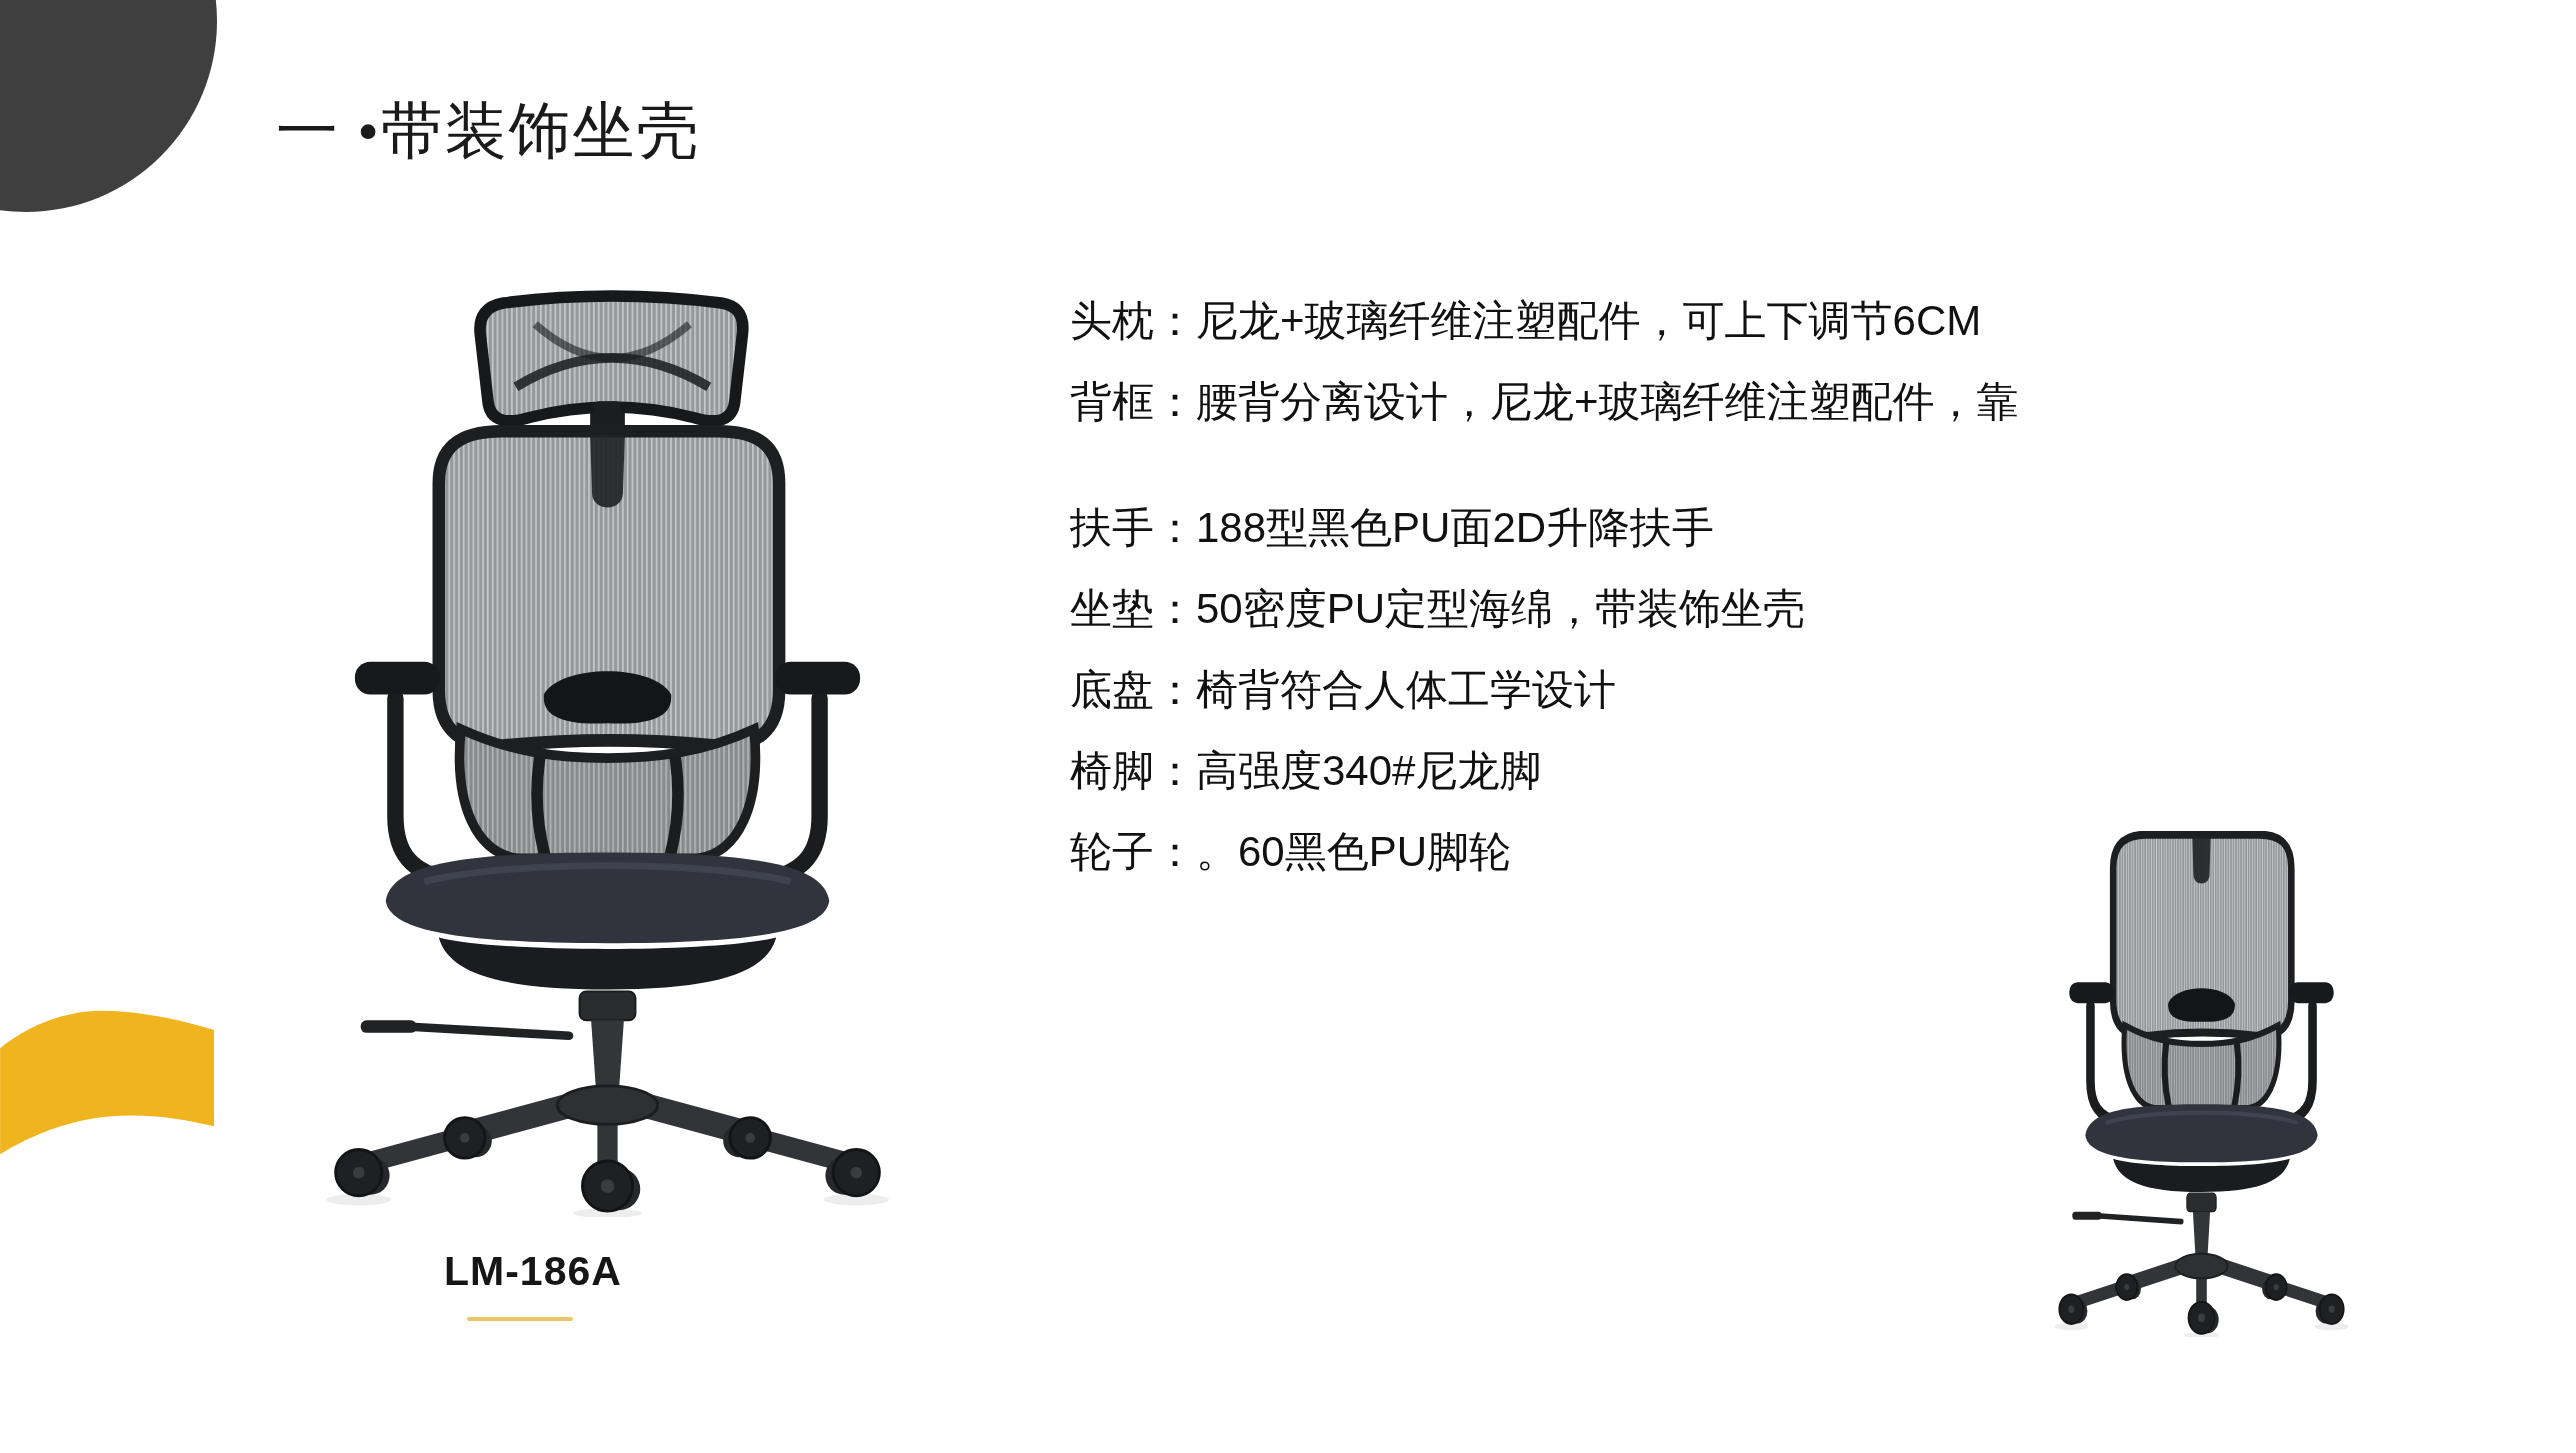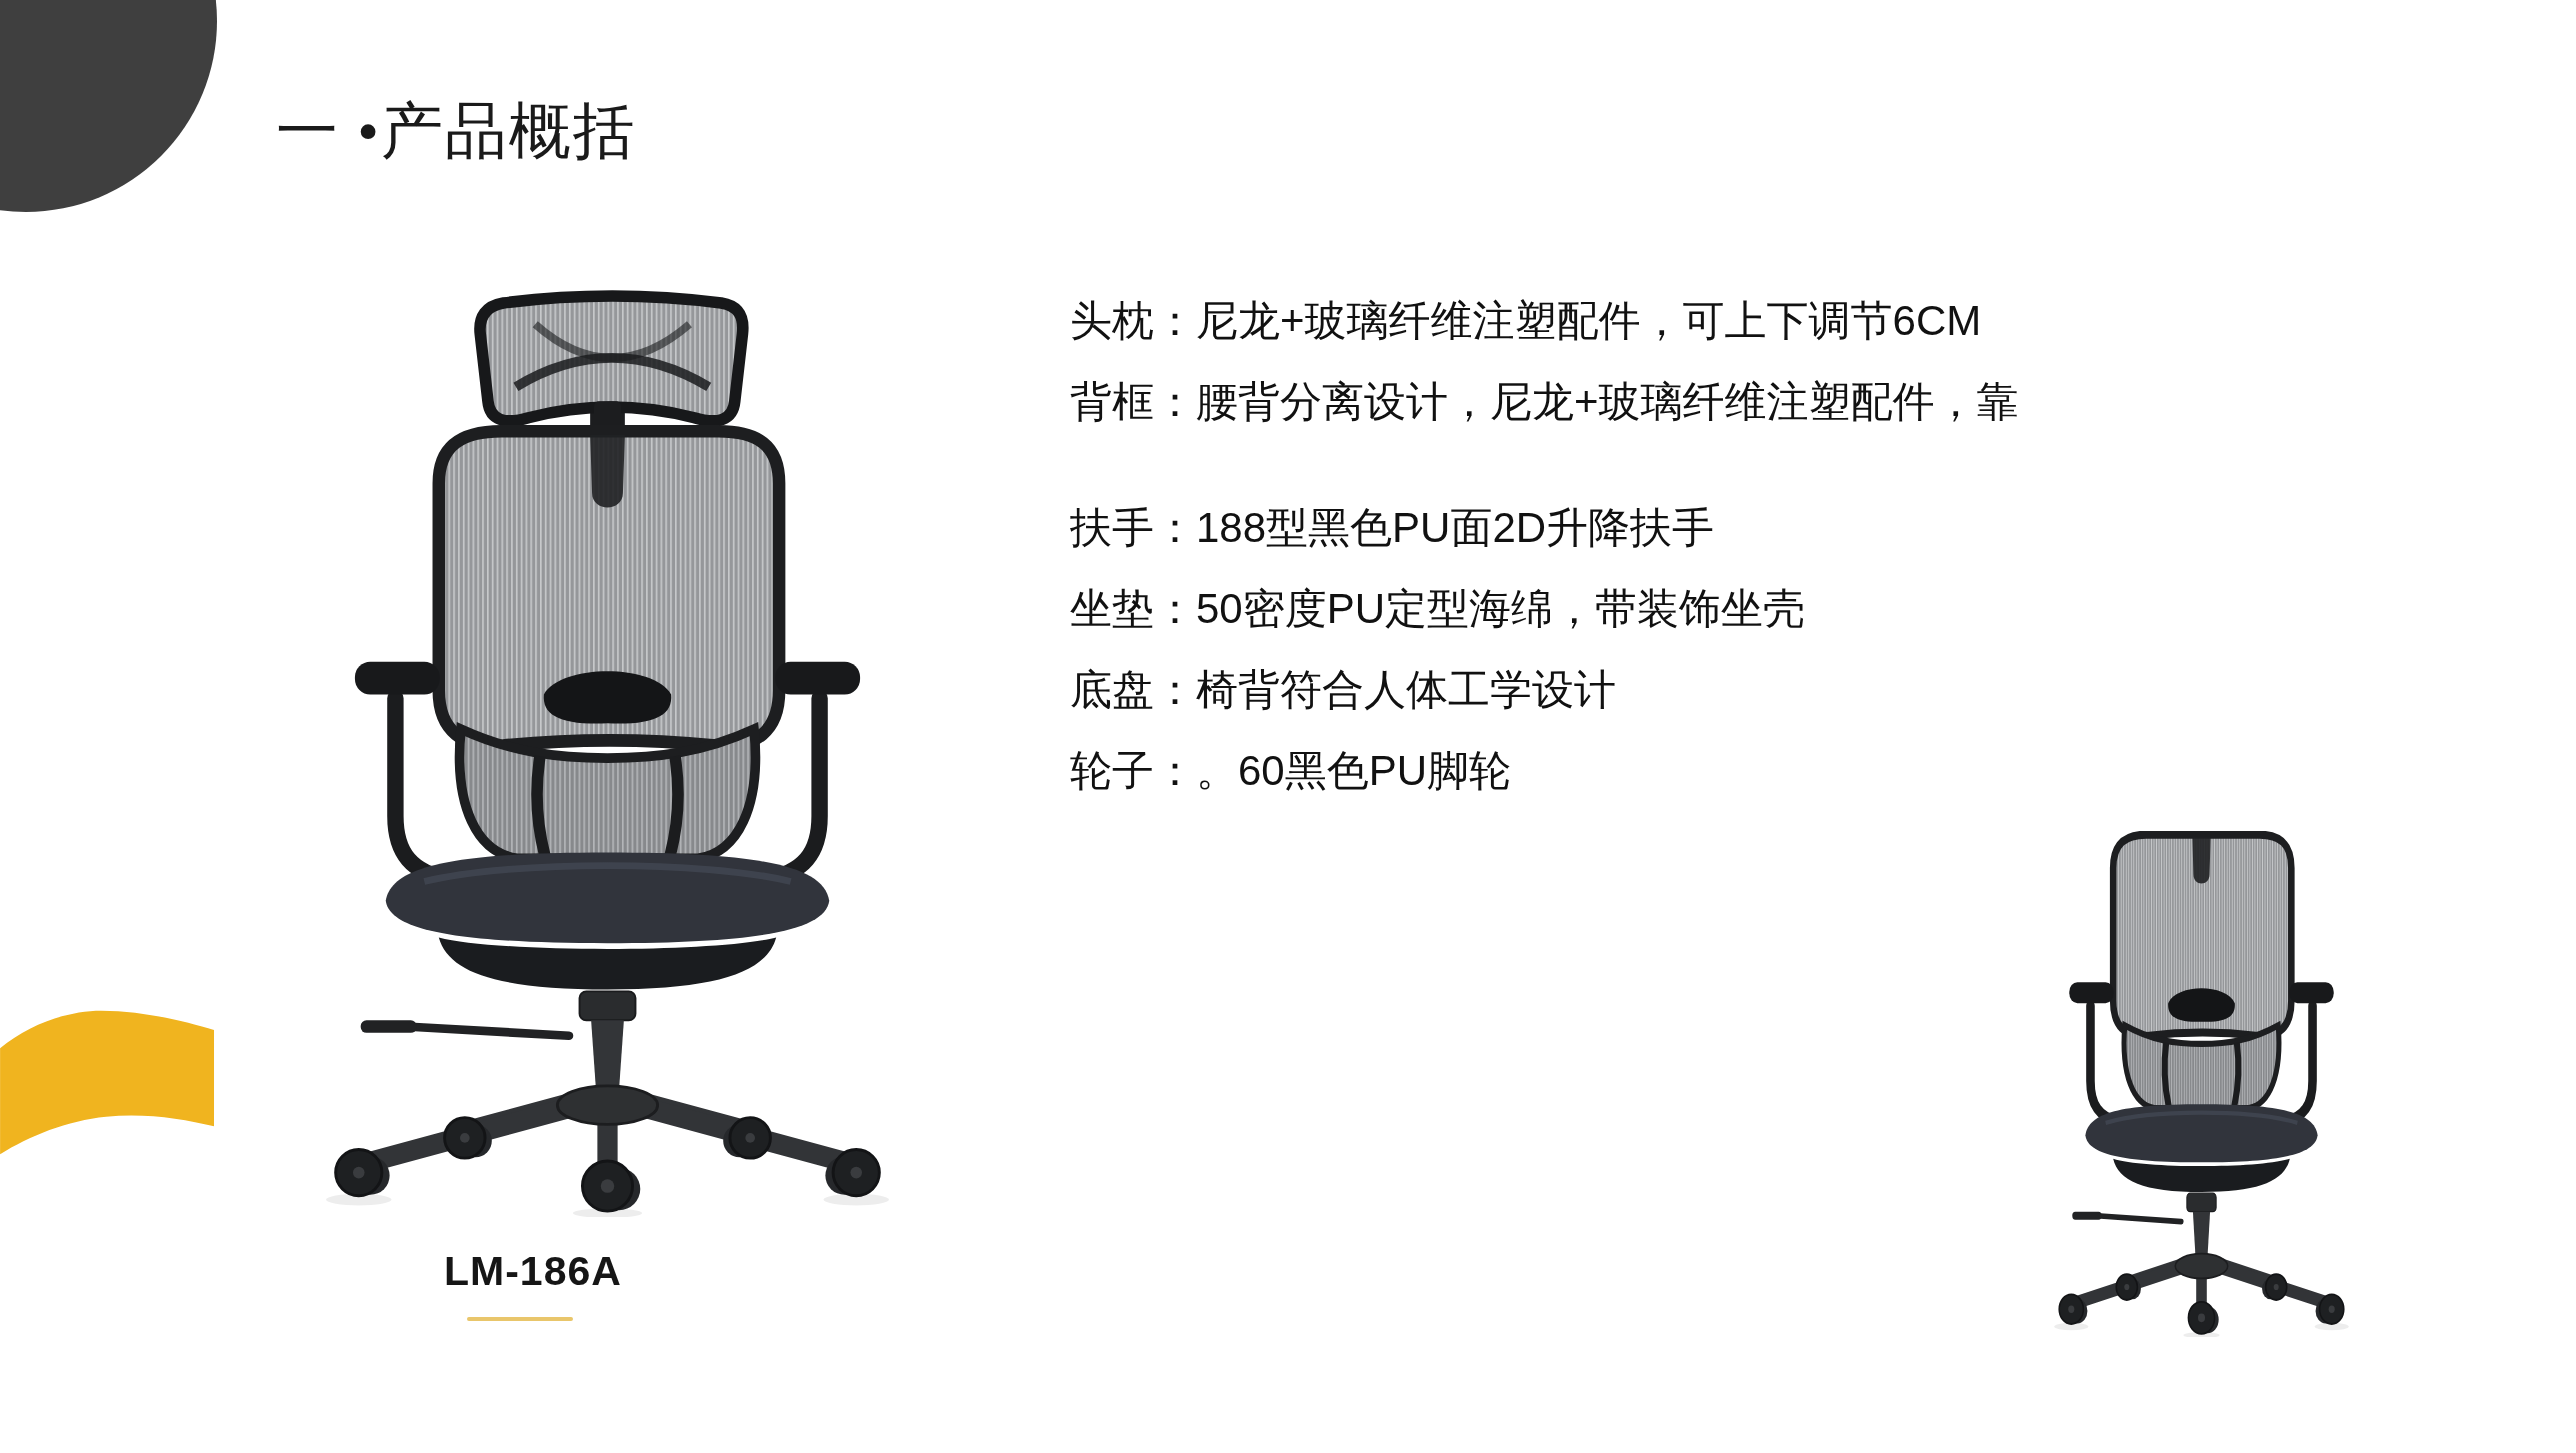--- a/index.html
+++ b/index.html
@@ -40,37 +40,40 @@
 </head>
 <body>
 
 <div class="slide">
 
   <div class="decor-circle"></div>
   <svg class="swoosh" width="217" height="159" viewBox="0 0 225 165">
     <path class="swoosh-path" d="M0,47 C30,22 70,8 105,8 C150,8 195,20 222,28 L222,128 C190,120 150,114 110,118 C70,122 30,138 0,157 Z"></path>
   </svg>
 
-  <div class="slide-title">一 •产品概括</div>
+  <div class="slide-title">一 •带装饰坐壳</div>
 
   <div class="specs">
     <div class="spec-item">
       <div class="spec-line">头枕：尼龙+玻璃纤维注塑配件，可上下调节6CM</div>
     </div>
     <div class="spec-item wide-gap">
       <div class="spec-line">背框：腰背分离设计，尼龙+玻璃纤维注塑配件，靠</div>
     </div>
     <div class="spec-item">
       <div class="spec-line">扶手：188型黑色PU面2D升降扶手</div>
     </div>
     <div class="spec-item">
       <div class="spec-line">坐垫：50密度PU定型海绵，带装饰坐壳</div>
     </div>
     <div class="spec-item">
       <div class="spec-line">底盘：椅背符合人体工学设计</div>
+    </div>
+    <div class="spec-item">
+      <div class="spec-line">椅脚：高强度340#尼龙脚</div>
     </div>
     <div class="spec-item">
       <div class="spec-line">轮子：。60黑色PU脚轮</div>
     </div>
   </div>
 
   <svg class="defs-svg" aria-hidden="true">
     <defs>
       <pattern id="meshP" width="5" height="5" patternUnits="userSpaceOnUse">
         <rect width="5" height="5" fill="#95979a"></rect>

